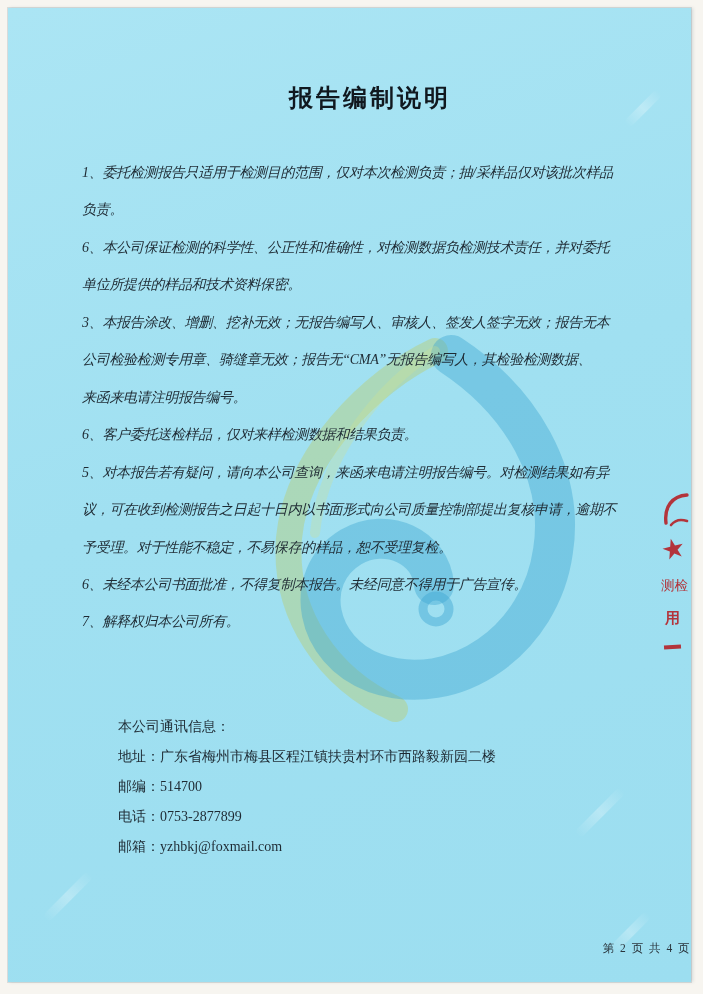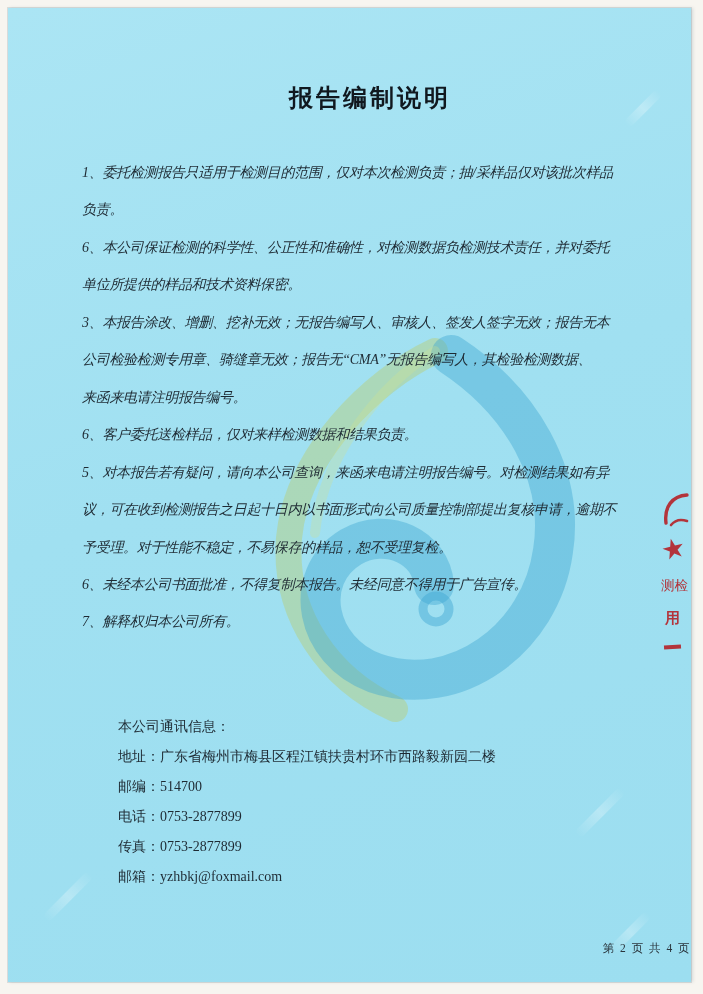--- a/index.html
+++ b/index.html
@@ -100,21 +100,20 @@
     <div class="line">予受理。对于性能不稳定，不易保存的样品，恕不受理复检。</div>
     <div class="line">6、未经本公司书面批准，不得复制本报告。未经同意不得用于广告宣传。</div>
     <div class="line">7、解释权归本公司所有。</div>
   </div>
 
   <div class="contact">
     <div>本公司通讯信息：</div>
     <div>地址：广东省梅州市梅县区程江镇扶贵村环市西路毅新园二楼</div>
     <div>邮编：514700</div>
     <div>电话：0753-2877899</div>
-    <div>传真：0753-2877899</div>
     <div>邮箱：yzhbkj@foxmail.com</div>
   </div>
 
   <div class="seal">
     <svg class="arc" width="26" height="34" viewBox="0 0 26 34" aria-hidden="true">
       <path d="M 3 30 C 1 14, 9 3, 24 2" fill="none" stroke="#b5262c" stroke-width="3.4" stroke-linecap="round"></path>
       <path d="M 8 32 C 12 27, 18 26, 24 28" fill="none" stroke="#b5262c" stroke-width="2.6" stroke-linecap="round"></path>
     </svg>
     <div class="star">★</div>
     <div class="row1">测检</div>

